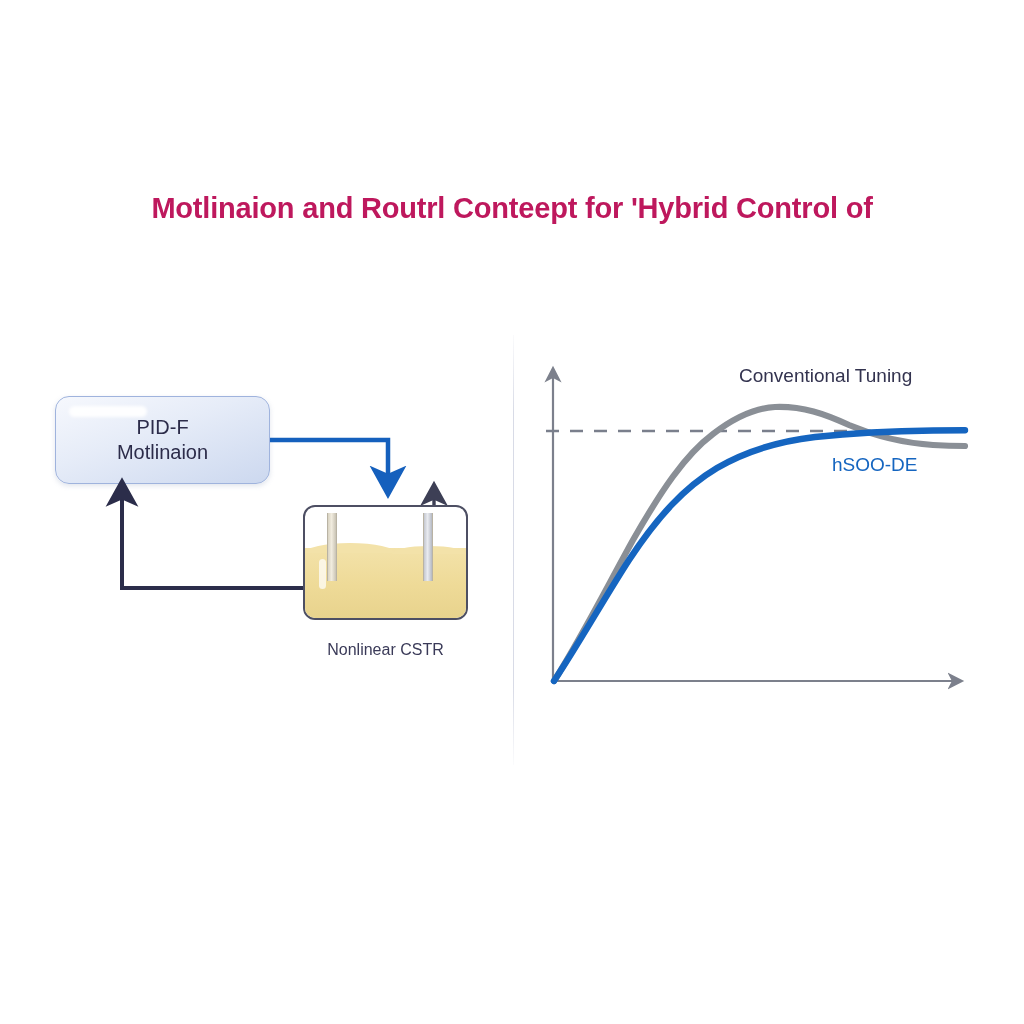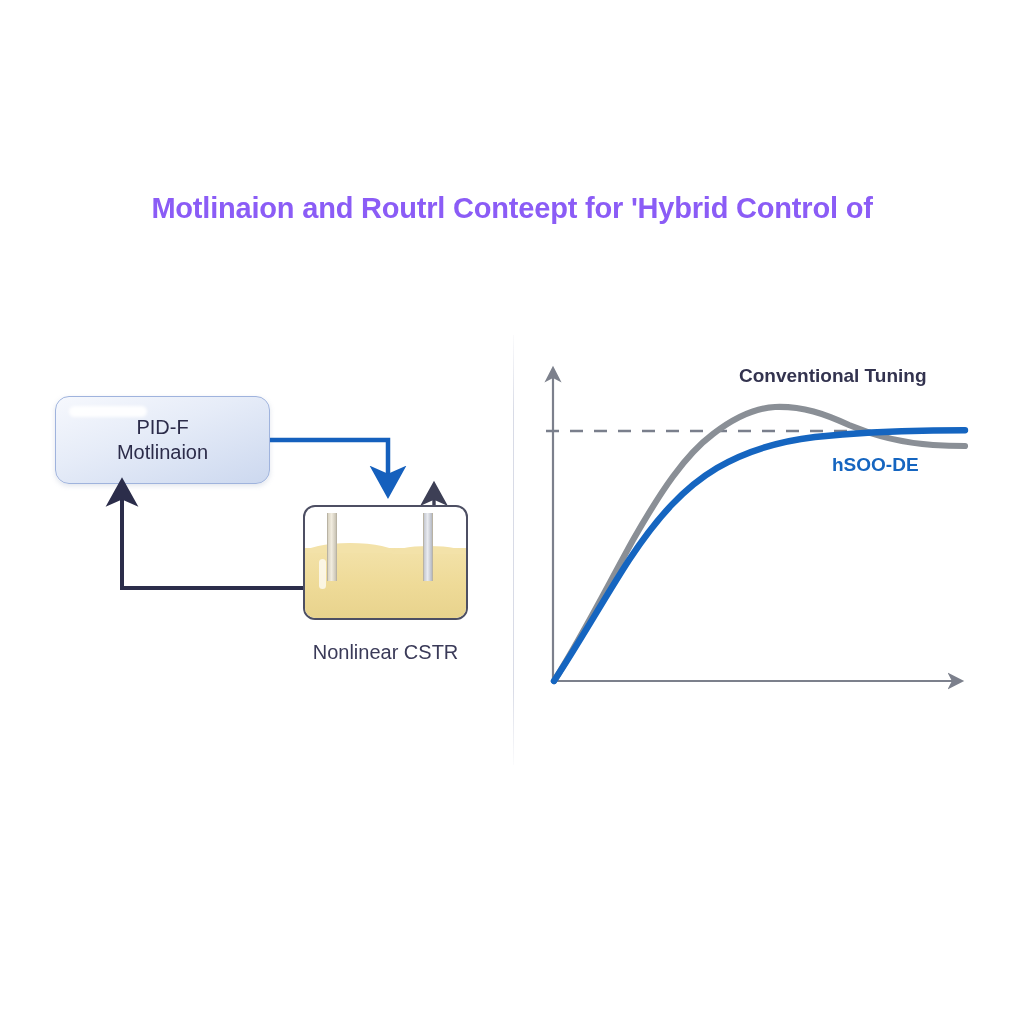--- a/index.html
+++ b/index.html
@@ -21,21 +21,21 @@
   
   #figure-title {
     position: absolute;
     left: 0;
     top: 192px;
     width: 1024px;
     text-align: center;
     font-size: 29px;
     font-weight: bold;
     letter-spacing: -0.2px;
-    color: #8b5cf6;
+    color: #be185d;
     white-space: nowrap;
   }
 
   
   #panel-divider {
     position: absolute;
     left: 513px;
     top: 335px;
     width: 1px;
     height: 430px;
@@ -143,32 +143,31 @@
     border-radius: 4px;
     background: rgba(255,255,255,0.72);
     z-index: 4;
   }
   #tank-label {
     position: absolute;
     left: 243px;
     top: 641px;
     width: 285px;
     text-align: center;
-    font-size: 20px;
+    font-size: 16px;
     color: #3a3a58;
   }
 
   
   #response-chart {
     position: absolute;
     left: 513px;
     top: 335px;
     width: 468px;
     height: 400px;
-    font-weight: bold;
   }
   .chart-label {
     position: absolute;
     font-size: 19px;
     white-space: nowrap;
   }
   #legend-conventional {
     left: 226px;
     top: 30px;
     color: #33334f;

